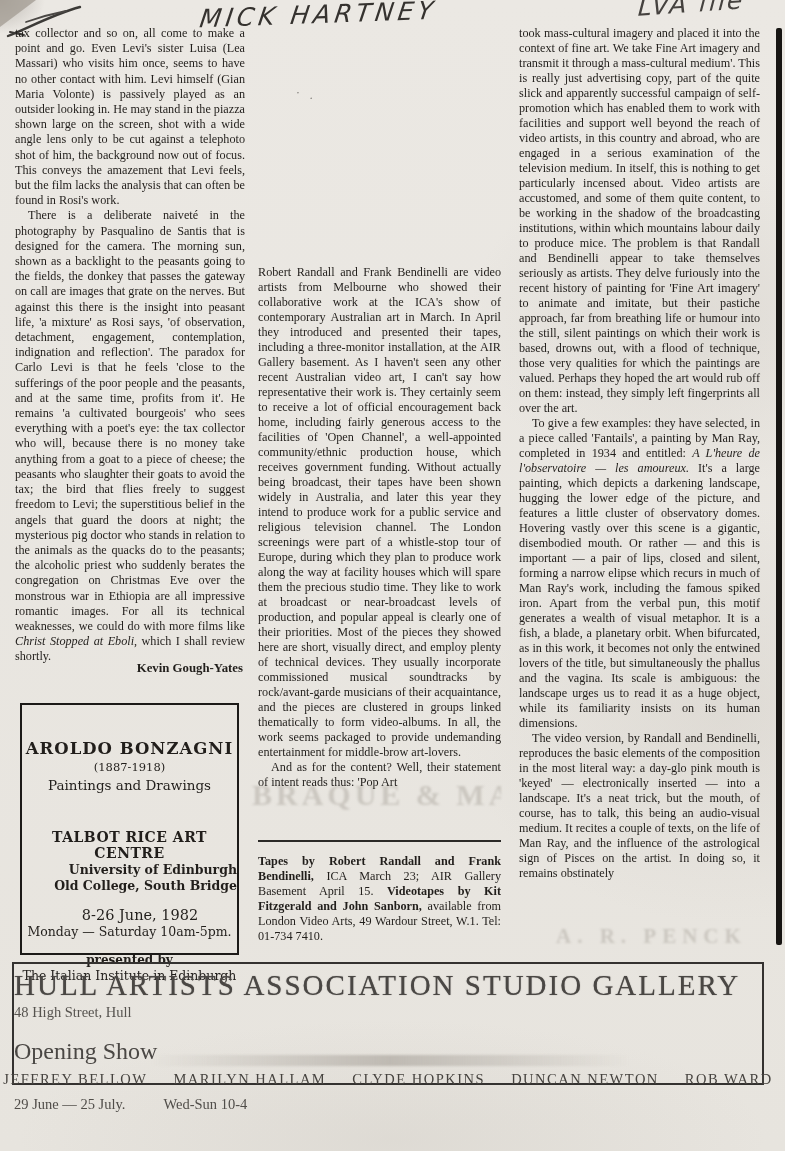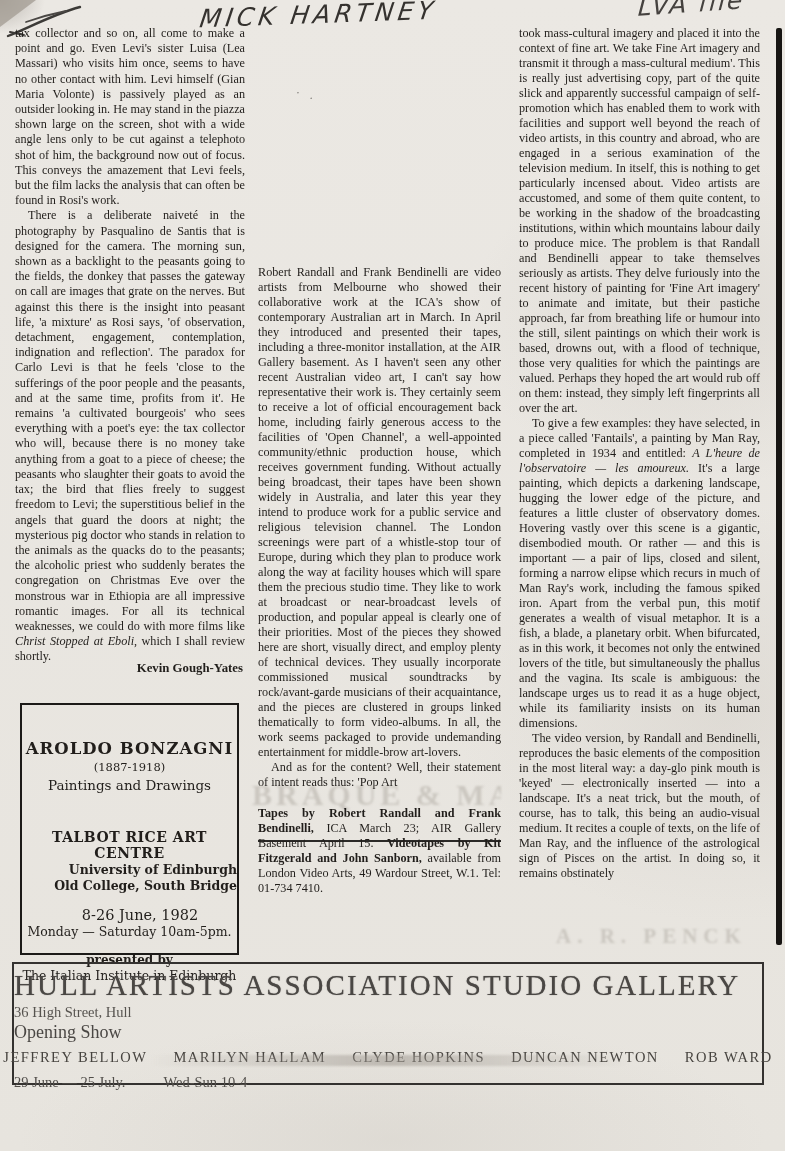--- a/index.html
+++ b/index.html
@@ -46,32 +46,32 @@
   .ad-years { font-size:11.5px; margin-top:2px; }
   .ad-sub   { font-size:13.5px; margin-top:3px; }
   .ad-venue { margin-top:36px; font-size:14px; font-weight:bold; letter-spacing:.5px; }
   .ad-v2    { font-size:12.5px; font-weight:bold; margin-top:1px;text-align:right; }
   .ad-dates { margin-top:14px; font-size:14.5px;padding-left:21px; }
   .ad-hours { font-size:12.5px; margin-top:1px; }
   .ad-pres  { margin-top:14px; font-size:12px; font-weight:bold; }
   .ad-presby{ font-size:12.5px; margin-top:1px; }
 
   .credit-rule { position:absolute; left:258px; top:840px; width:243px; border-top:2px solid #2b2927; }
-  .credit { position:absolute; left:258px; top:806px; width:243px; font-size:12.2px; line-height:15px; text-align:justify; }
+  .credit { position:absolute; left:258px; top:854px; width:243px; font-size:12.2px; line-height:15px; text-align:justify; }
   .credit b { font-weight:bold; }
 
   .bottom-banner {
     position:absolute; left:12px; top:962px; width:752px; height:123px;
     border:2px solid #343230; box-sizing:border-box; text-align:left;
     color:#413e3b;
   }
   .bb-title { margin-top:5px; font-size:29px; letter-spacing:2px; color:#4a4744;
               text-shadow:0 0 1px rgba(74,71,68,.7); white-space:nowrap; }
   .bb-addr  { font-size:14.5px; margin-top:2px; color:#56534f; }
-  .bb-show  { font-size:18px; margin-top:1px; color:#4a4744; }
+  .bb-show  { font-size:24px; margin-top:17px; color:#4a4744; }
   .bb-artists { display:flex; justify-content:center; gap:26px; margin-top:6px;
                 font-size:14.5px; letter-spacing:1.5px; color:#46433f; white-space:nowrap; }
   .bb-dates { margin-top:8px; font-size:14.5px; color:#504d49; }
   .bb-dates .gap { display:inline-block; width:38px; }
 
   .ghost { position:absolute; font-weight:bold; color:#cbc7c0; filter:blur(1.2px);
            white-space:nowrap; overflow:hidden; pointer-events:none; }
   .ghost-braque { left:252px; top:778px; width:249px; font-size:30px; letter-spacing:4px; }
   .ghost-penck  { left:556px; top:924px; width:204px; font-size:21px; letter-spacing:6px; }
   .ghost-line   { position:absolute; left:150px; top:1055px; width:480px; height:11px;
@@ -133,21 +133,21 @@
 
   <div class="ghost ghost-penck">A. R. PENCK</div>
   <div class="col col-right">
     <p>took mass-cultural imagery and placed it into the context of fine art. We take Fine Art imagery and transmit it through a mass-cultural medium'. This is really just advertising copy, part of the quite slick and apparently successful campaign of self-promotion which has enabled them to work with facilities and support well beyond the reach of video artists, in this country and abroad, who are engaged in a serious examination of the television medium. In itself, this is nothing to get particularly incensed about. Video artists are accustomed, and some of them quite content, to be working in the shadow of the broadcasting institutions, within which mountains labour daily to produce mice. The problem is that Randall and Bendinelli appear to take themselves seriously as artists. They delve furiously into the recent history of painting for 'Fine Art imagery' to animate and imitate, but their pastiche approach, far from breathing life or humour into the still, silent paintings on which their work is based, drowns out, with a flood of technique, those very qualities for which the paintings are valued. Perhaps they hoped the art would rub off on them: instead, they simply left fingerprints all over the art.</p>
     <p class="ind"><span>To give a few examples: they have selected, in a piece called 'Fantails', a painting by Man Ray, completed in 1934 and entitled: </span><span class="it">A L'heure de l'observatoire — les amoureux.</span><span> It's a large painting, which depicts a darkening landscape, hugging the lower edge of the picture, and features a little cluster of observatory domes. Hovering vastly over this scene is a gigantic, disembodied mouth. Or rather — and this is important — a pair of lips, closed and silent, forming a narrow elipse which recurs in much of Man Ray's work, including the famous spiked iron. Apart from the verbal pun, this motif generates a wealth of visual metaphor. It is a fish, a blade, a planetary orbit. When bifurcated, as in this work, it becomes not only the entwined lovers of the title, but simultaneously the phallus and the vagina. Its scale is ambiguous: the landscape urges us to read it as a huge object, while its familiarity insists on its human dimensions.</span></p>
     <p class="ind">The video version, by Randall and Bendinelli, reproduces the basic elements of the composition in the most literal way: a day-glo pink mouth is 'keyed' — electronically inserted — into a landscape. It's a neat trick, but the mouth, of course, has to talk, this being an audio-visual medium. It recites a couple of texts, on the life of Man Ray, and the influence of the astrological sign of Pisces on the artist. In doing so, it remains obstinately</p>
   </div>
 
   <div class="bottom-banner">
     <div class="bb-title">HULL ARTISTS ASSOCIATION STUDIO GALLERY</div>
-    <div class="bb-addr">36 High Street, Hull</div>
+    <div class="bb-addr">48 High Street, Hull</div>
     <div class="bb-show">Opening Show</div>
     <div class="bb-artists">
       <span>JEFFREY BELLOW</span>
       <span>MARILYN HALLAM</span>
       <span>CLYDE HOPKINS</span>
       <span>DUNCAN NEWTON</span>
       <span>ROB WARD</span>
     </div>
     <div class="bb-dates"><span>29 June — 25 July.</span><span class="gap"></span><span>Wed-Sun 10-4</span></div>
   </div>

